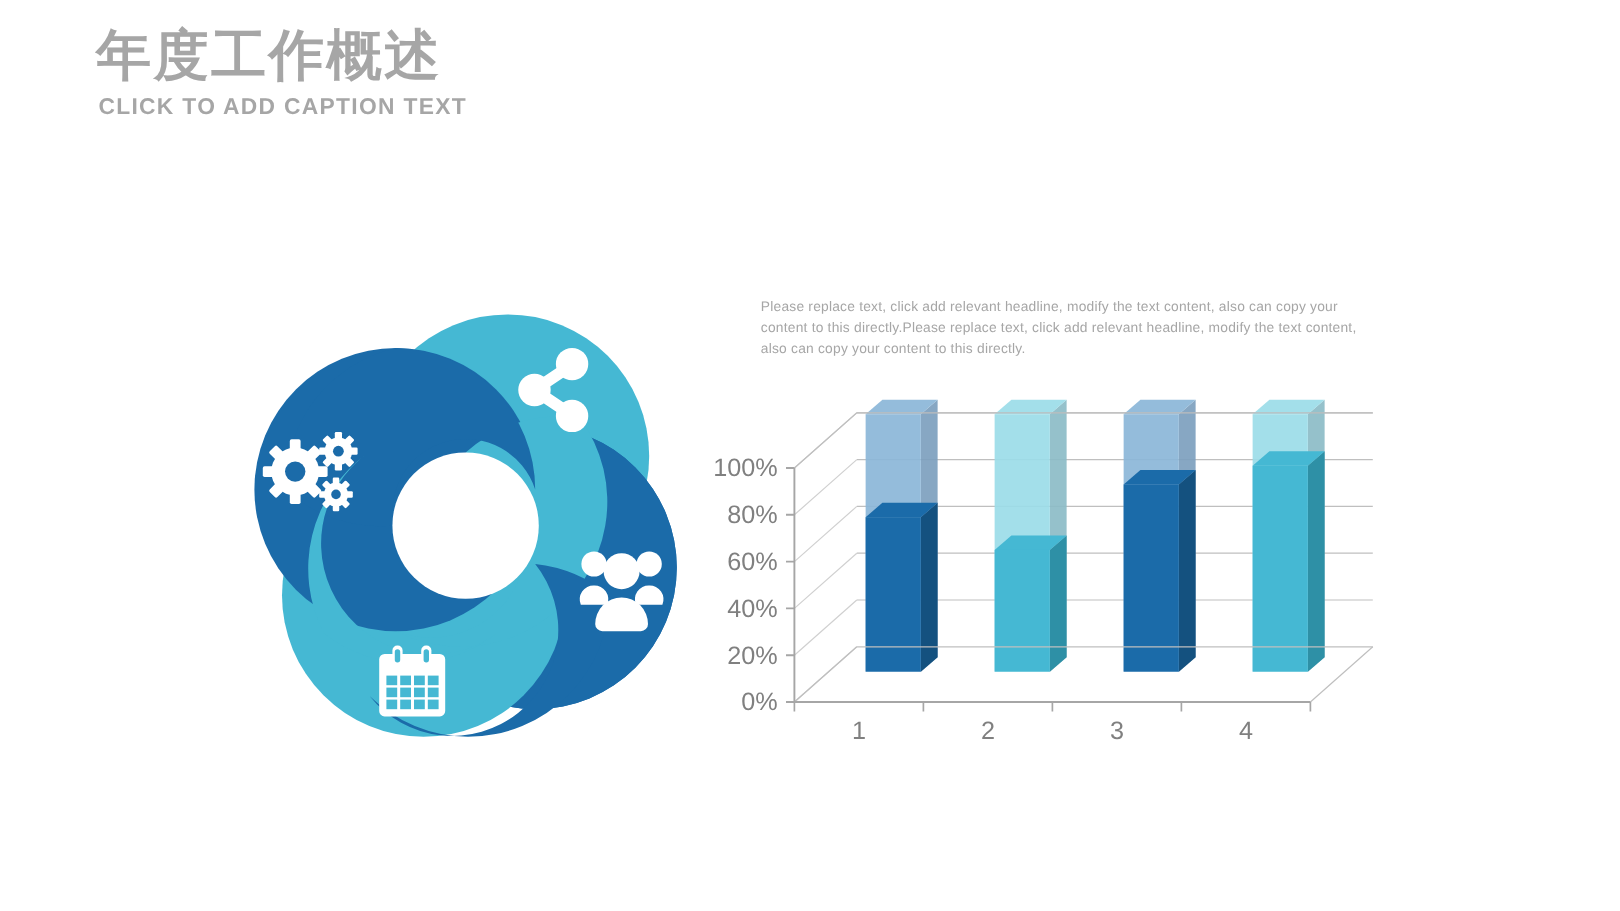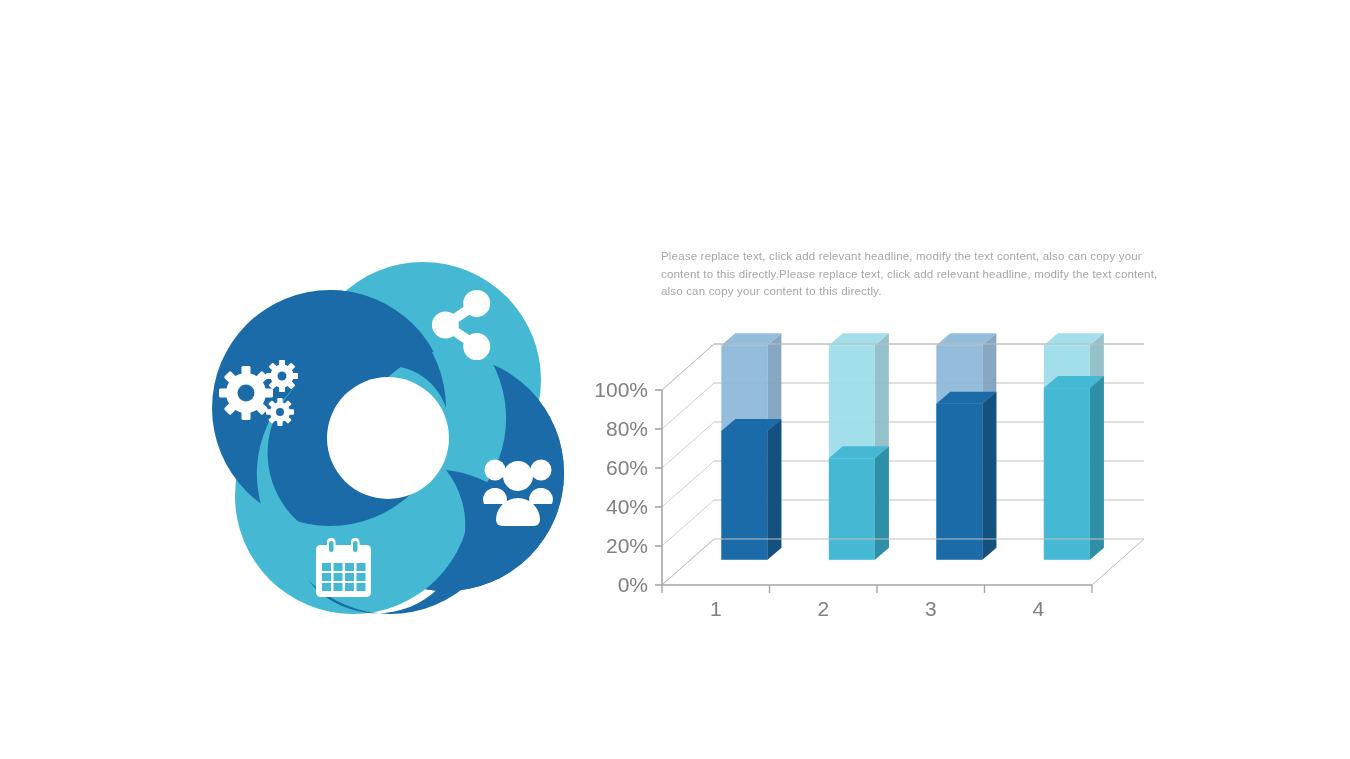--- a/index.html
+++ b/index.html
@@ -22,40 +22,44 @@
     font-size:19px;line-height:24px;font-weight:bold;color:#a6a6a6;
     letter-spacing:1.1px;margin:4px 0 0 2px;white-space:nowrap;
   }
 
   
   #pinwheel{position:absolute;left:178px;top:228px;width:420px;height:396px;}
   #pinwheel svg{display:block;width:420px;height:396px;}
 
   
   #body-text{
-    position:absolute;left:661px;top:248px;width:500px;
+    position:absolute;left:634px;top:248px;width:500px;
     font-size:11.5px;line-height:17.5px;color:#a6a6a6;
     letter-spacing:.18px;text-align:left;
   }
 
   
   #chart{position:absolute;left:592px;top:318px;width:590px;height:300px;}
   #chart svg{display:block;width:590px;height:300px;}
   .axis-label{
     font-family:"Liberation Sans","DejaVu Sans",sans-serif;
     font-size:21px;fill:#808080;
   }
   .ytick-label{text-anchor:end;}
   .xtick-label{text-anchor:middle;}
 </style>
 </head>
 <body>
 
 <div id="slide">
 
+  <div id="title-block">
+    <div id="slide-title">年度工作概述</div>
+    <div id="slide-subtitle">CLICK TO ADD CAPTION TEXT</div>
+  </div>
 
   <div id="pinwheel">
     <svg viewBox="0 0 420 396" xmlns="http://www.w3.org/2000/svg">
       <defs>
 
         <clipPath id="clipTR">
           <path d="M210,198 m0,-170 a170,170 0 0 1 0,340 a86,86 0 0 0 0,-172 a86,86 0 0 1 0,-168 Z"></path>
         </clipPath>
       </defs>
 

